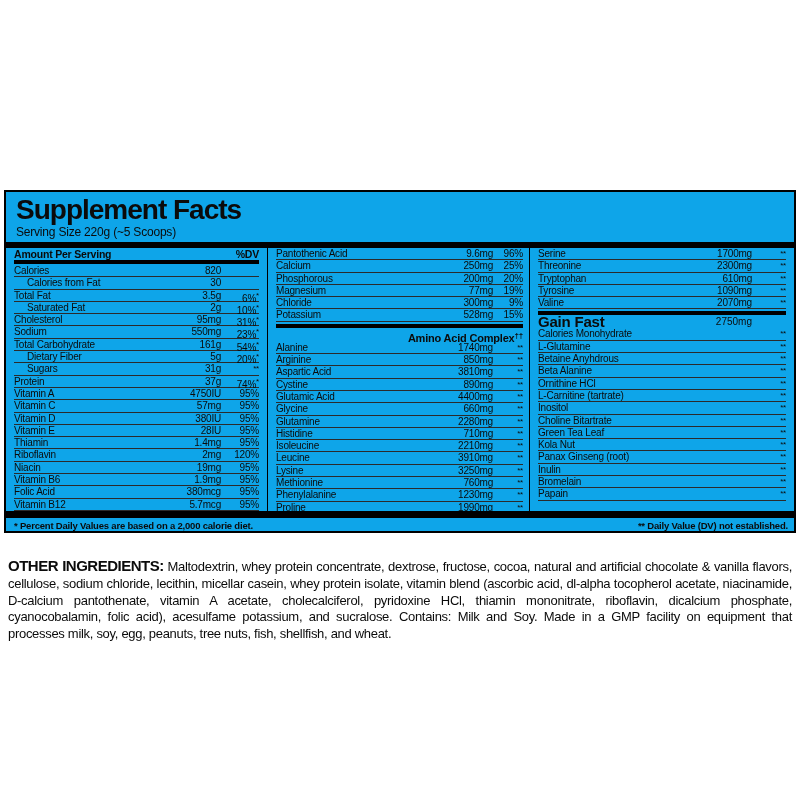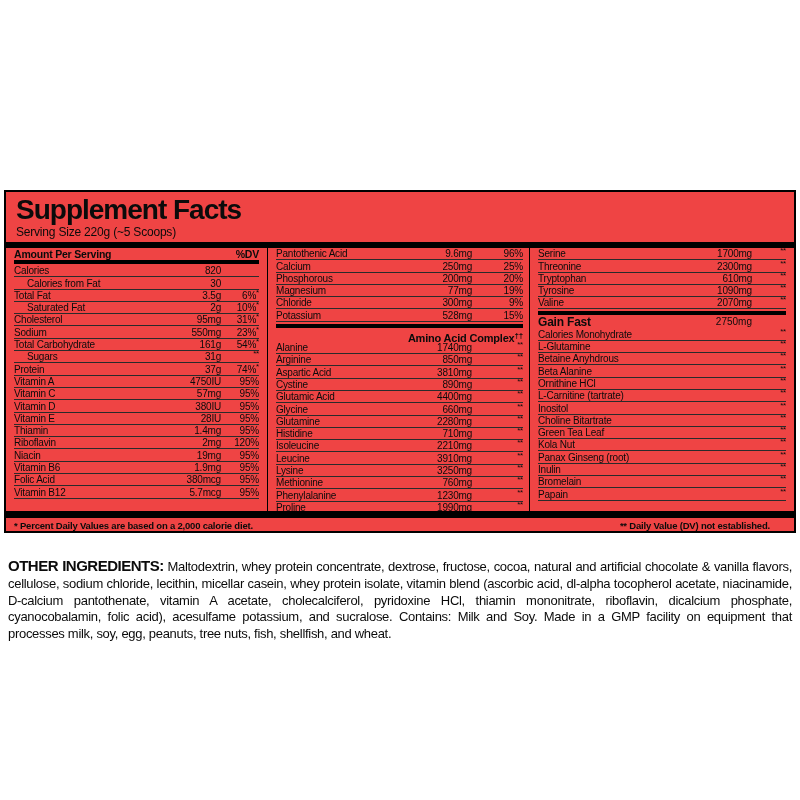--- a/index.html
+++ b/index.html
@@ -3,62 +3,62 @@
 <meta charset="utf-8">
 <style>
   html,body { margin:0; padding:0; background:#ffffff; }
   body {
     width:800px; height:800px; position:relative;
     font-family:"Liberation Sans","DejaVu Sans",sans-serif;
     color:#0b0b0b; -webkit-font-smoothing:antialiased;
   }
   .panel {
     position:absolute; left:4px; top:190px; width:792px; height:343px;
-    border:2px solid #000; background:#ef4444; box-sizing:border-box;
+    border:2px solid #000; background:#0ea5e9; box-sizing:border-box;
     overflow:hidden;
   }
   .head { padding:3px 10px 2px 10px; }
   .title {
     font-size:28px; line-height:29px; font-weight:bold; letter-spacing:-1px;
     margin:0;
   }
   .serving { font-size:12px; line-height:15px; margin-top:1px; letter-spacing:-0.2px; }
   .bar-full { height:6px; background:#000; }
   .cols { display:flex; height:263px; overflow:hidden; }
   .col { box-sizing:border-box; overflow:hidden; }
   .col-left  { width:262px; border-right:1.5px solid #000; padding:0 8px; }
   .col-mid   { width:262px; border-right:1.5px solid #000; padding:0 6px 0 8px; }
   .col-right { flex:1; padding:0 8px; }
   .colhdr {
     display:flex; justify-content:space-between; font-weight:bold;
     font-size:10.5px; line-height:12px; height:12px; letter-spacing:-0.2px;
   }
   .minibar { height:4px; background:#000; margin-bottom:1px; }
   .row {
-    display:flex; align-items:flex-end; height:12.3px; box-sizing:border-box;
+    display:flex; align-items:flex-start; height:12.3px; box-sizing:border-box;
     border-bottom:1px solid #2b2b2b; font-size:10px; line-height:11px;
     letter-spacing:-0.2px;
   }
   .row.indent .name { padding-left:13px; }
   .name { white-space:nowrap; }
   .amount { flex:1; text-align:right; white-space:nowrap; }
   .dv { text-align:right; white-space:nowrap; }
   .col-left .dv  { width:38px; }
-  .col-mid .dv   { width:30px;padding-left:21px; }
+  .col-mid .dv   { width:30px; }
   .col-right .dv { width:34px; }
   .ast { font-size:8px; vertical-align:4px; }
   .secbar { height:4px; background:#000; margin:2px 0 1px 0; }
   .sec { font-size:11px; line-height:13px; height:13px; font-weight:bold; letter-spacing:-0.2px;text-align:right; }
   .dagger { font-size:8px; vertical-align:4px; font-weight:bold; }
   .blend { margin-top:1px; }
   .blend-line { display:flex; align-items:flex-end; font-size:10px; line-height:12px; height:12px; }
-  .b { font-weight:bold; font-size:12px; letter-spacing:-0.2px; }
+  .b { font-weight:bold; font-size:15px; letter-spacing:-0.2px; }
   .bar-bottom { height:7px; background:#000; }
   .footnotes {
-    display:flex; justify-content:space-between; padding:2px 24px 0 8px;
+    display:flex; justify-content:space-between; padding:2px 6px 0 8px;
     font-size:9.5px; font-weight:bold; letter-spacing:-0.2px;border-radius:6px;
   }
   .other {
     position:absolute; left:8px; top:545px; width:784px;
     font-size:13px; line-height:16.8px; text-align:justify; letter-spacing:-0.3px;
   }
   .other .hd { font-weight:bold; font-size:15px; letter-spacing:-0.5px; }
 </style>
 </head>
 <body>
@@ -108,20 +108,25 @@
             <span class="name">Sodium</span>
             <span class="amount">550mg</span>
             <span class="dv">23%<span class="ast">*</span></span>
           </div>
           <div class="row">
             <span class="name">Total Carbohydrate</span>
             <span class="amount">161g</span>
             <span class="dv">54%<span class="ast">*</span></span>
           </div>
           <div class="row indent">
+            <span class="name">Dietary Fiber</span>
+            <span class="amount">5g</span>
+            <span class="dv">20%<span class="ast">*</span></span>
+          </div>
+          <div class="row indent">
             <span class="name">Sugars</span>
             <span class="amount">31g</span>
             <span class="dv"><span class="ast">**</span></span>
           </div>
           <div class="row">
             <span class="name">Protein</span>
             <span class="amount">37g</span>
             <span class="dv">74%<span class="ast">*</span></span>
           </div>
           <div class="row">

